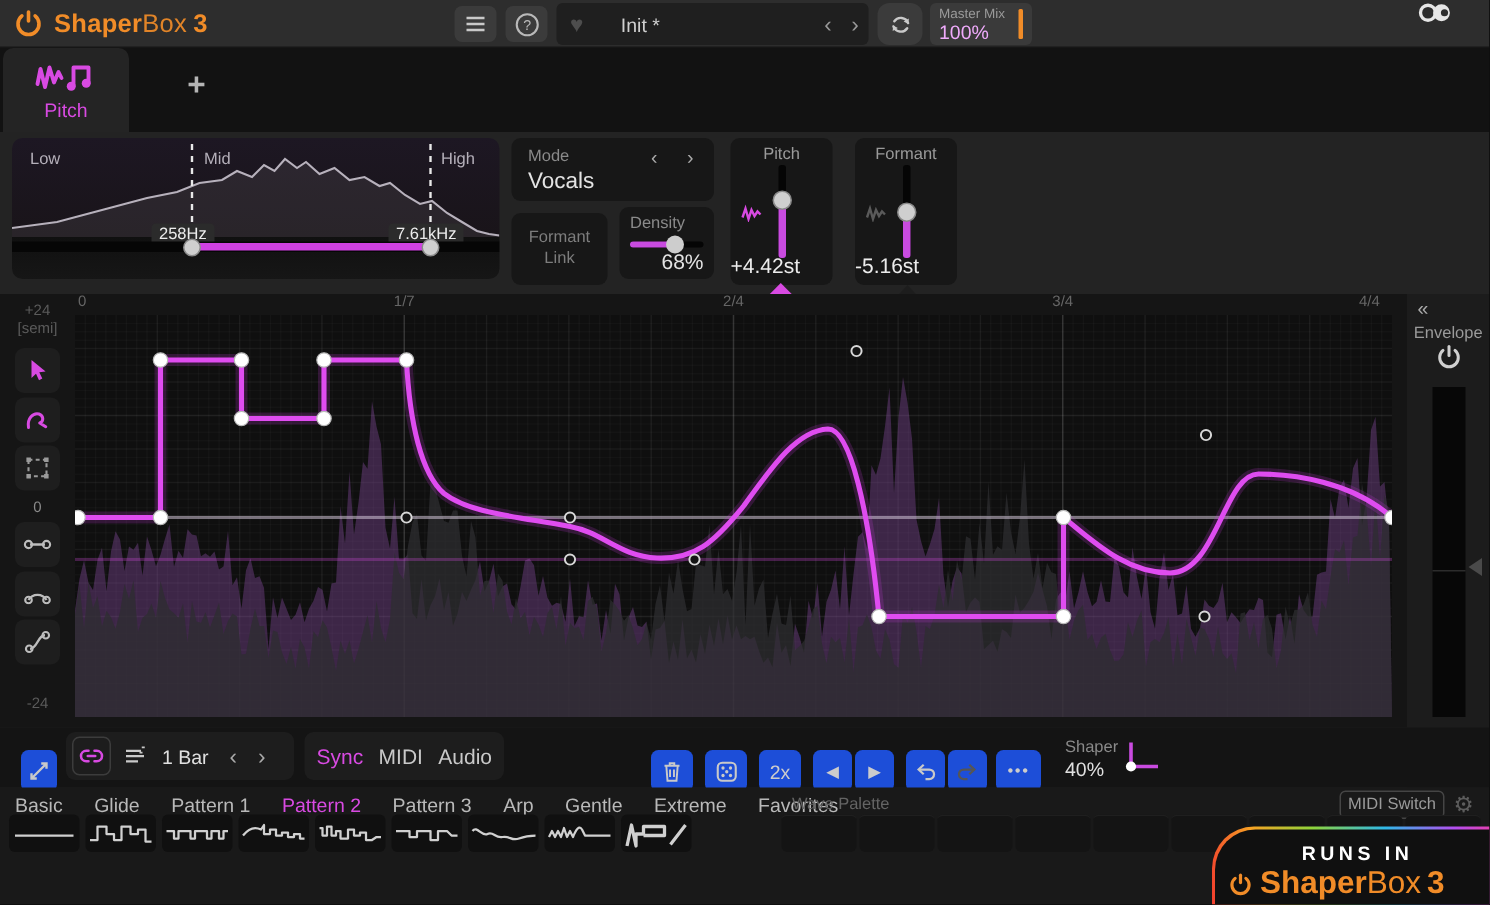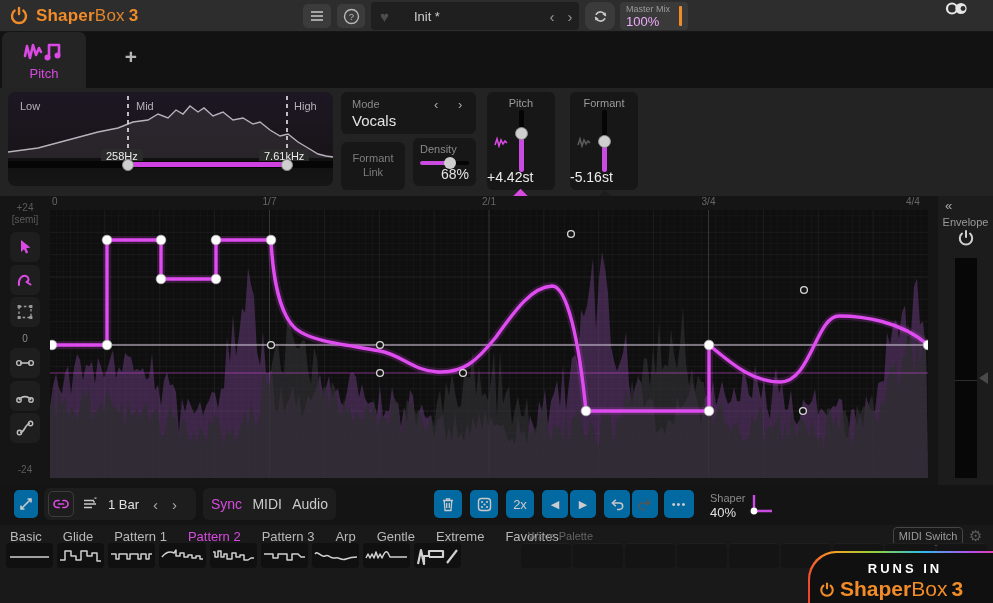--- a/index.html
+++ b/index.html
@@ -90,21 +90,21 @@
   #env-title { position:absolute; left:0; top:20px; width:55px; text-align:center; font-size:11px; color:#9a9a9a; }
   #env-power { position:absolute; left:18px; top:33px; }
   #env-meter { position:absolute; left:17px; top:62px; width:22px; height:220px; background:#070707; }
   #env-meter .mark { position:absolute; left:0; top:122px; width:22px; height:1px; background:#2c2c2c; }
   #env-arrow { position:absolute; left:41px; top:176px; width:0; height:0; border-top:6px solid transparent; border-bottom:6px solid transparent; border-right:9px solid #4a4a4a; }
   #env-amount-lbl { position:absolute; left:0; top:295px; width:55px; text-align:center; font-size:11px; color:#3e3e3e; }
   #env-amount-val { position:absolute; left:0; top:310px; width:55px; text-align:center; font-size:12px; color:#3e3e3e; }
 
   
   #btoolbar { left:0; top:485px; width:993px; height:40px; background:#141414; }
-  .bt-btn { position:absolute; top:5px; height:28px; background:#0369a1; border-radius:5px; display:flex; align-items:center; justify-content:center; color:#ccc; }
+  .bt-btn { position:absolute; top:15px; height:28px; background:#1d4ed8; border-radius:5px; display:flex; align-items:center; justify-content:center; color:#ccc; }
   .bt-group { position:absolute; top:3px; height:32px; background:#1d1d1d; border-radius:6px; display:flex; align-items:center; }
   #grp-length { left:44px; width:152px; }
   #link-box { margin-left:4px; width:26px; height:26px; border:1px solid #3c3c3c; border-radius:5px; display:flex; align-items:center; justify-content:center; }
   #grp-length .len { color:#e0e0e0; font-size:13px; margin-left:10px; }
   #grp-length .chev { color:#aaa; font-size:15px; margin-left:14px; }
   #grp-sync { left:203px; width:133px; padding:0 8px; justify-content:space-between; font-size:14px; }
   #sync-lbl { color:#d84ae2; }
   #midi-lbl,#audio-lbl { color:#c9c9c9; }
   #smooth-lbl1 { position:absolute; left:710px; top:7px; font-size:11px; color:#8a8a8a; }
   #smooth-lbl2 { position:absolute; left:710px; top:20px; font-size:13px; color:#e0e0e0; }
@@ -303,21 +303,21 @@
           <path d="M5 12.5 C10 12.5 10 3.5 15 3.5" stroke="#bdbdbd" stroke-width="1.6" fill="none"></path>
           <circle cx="4.5" cy="12.5" r="2.2" fill="none" stroke="#bdbdbd" stroke-width="1.4"></circle>
             <circle cx="15.5" cy="3.5" r="2.2" fill="none" stroke="#bdbdbd" stroke-width="1.4"></circle>
         </svg>
       </div>
     </div>
 
     <div id="timelabels">
         <span class="time-lbl" style="left: 2px;">0</span>
         <span class="time-lbl" style="left: 219.5px; transform: translateX(-50%);">1/7</span>
-        <span class="time-lbl" style="left: 439px; transform: translateX(-50%);">2/1</span>
+        <span class="time-lbl" style="left: 439px; transform: translateX(-50%);">2/4</span>
         <span class="time-lbl" style="left: 658.5px; transform: translateX(-50%);">3/4</span>
         <span class="time-lbl" style="left: 856px;">4/4</span>
       </div>
     <div id="grid-wrap">
       <svg id="grid-svg" width="878" height="268" viewBox="0 0 878 268">
           <line x1="6.859375" y1="0" x2="6.859375" y2="268" stroke="#ffffff" stroke-opacity="0.028" stroke-width="1"></line>
           <line x1="13.71875" y1="0" x2="13.71875" y2="268" stroke="#ffffff" stroke-opacity="0.028" stroke-width="1"></line>
           <line x1="20.578125" y1="0" x2="20.578125" y2="268" stroke="#ffffff" stroke-opacity="0.028" stroke-width="1"></line>
           <line x1="27.4375" y1="0" x2="27.4375" y2="268" stroke="#ffffff" stroke-opacity="0.028" stroke-width="1"></line>
           <line x1="34.296875" y1="0" x2="34.296875" y2="268" stroke="#ffffff" stroke-opacity="0.028" stroke-width="1"></line>

